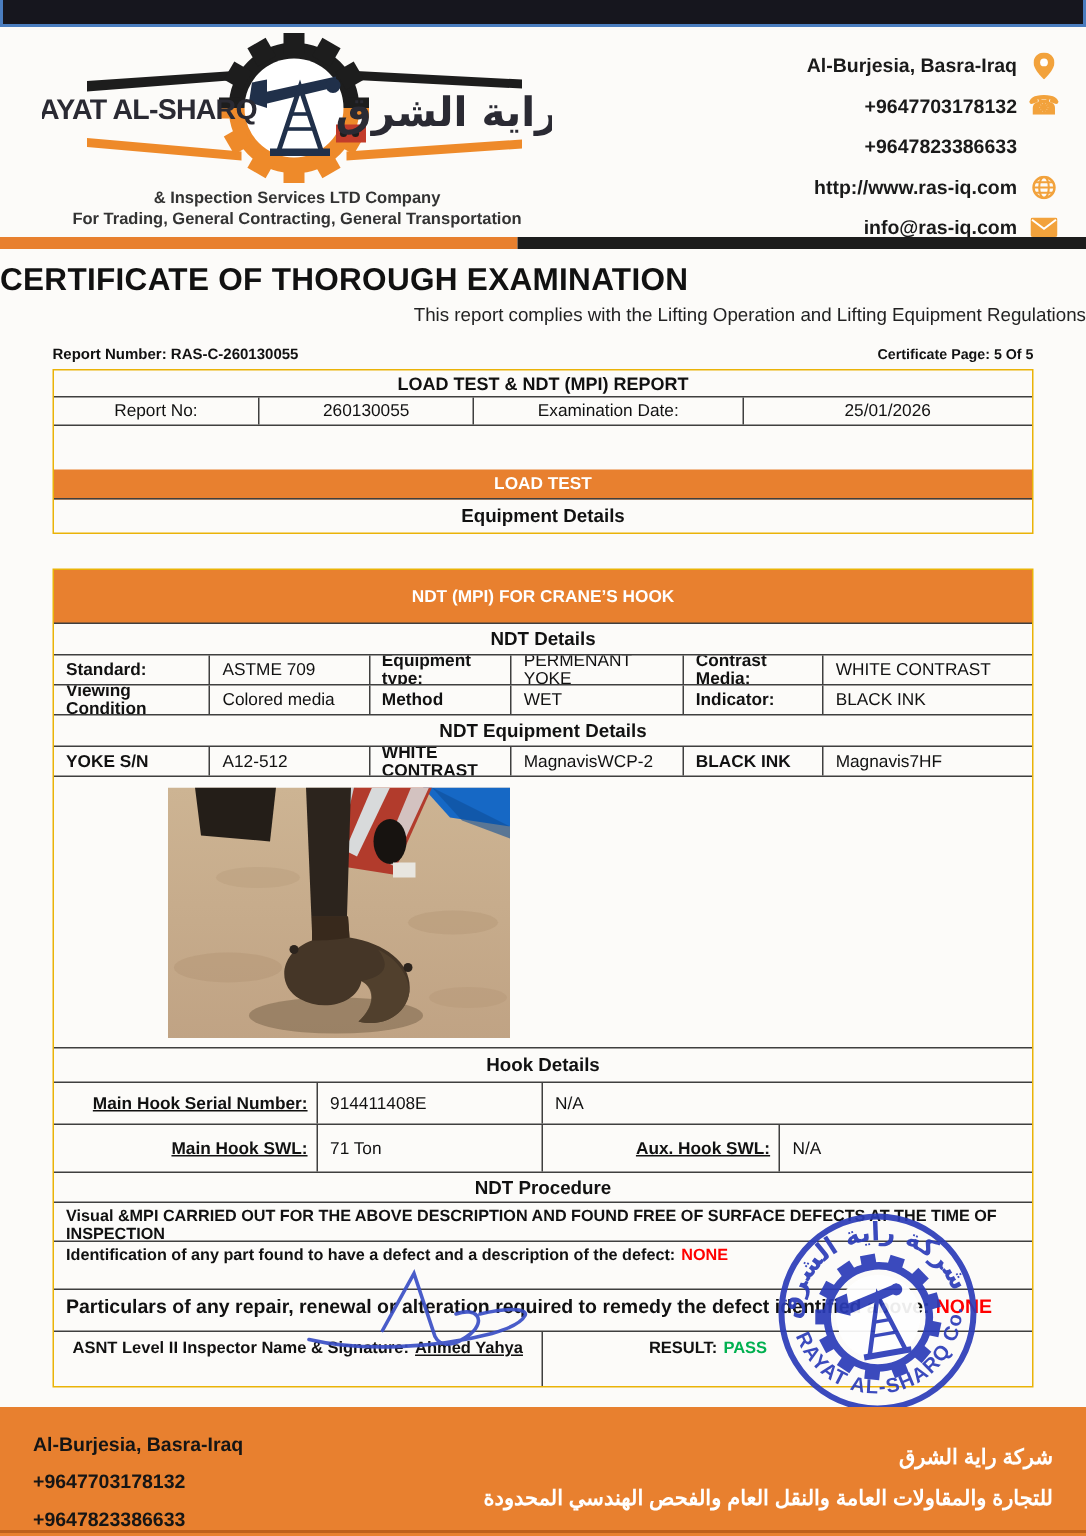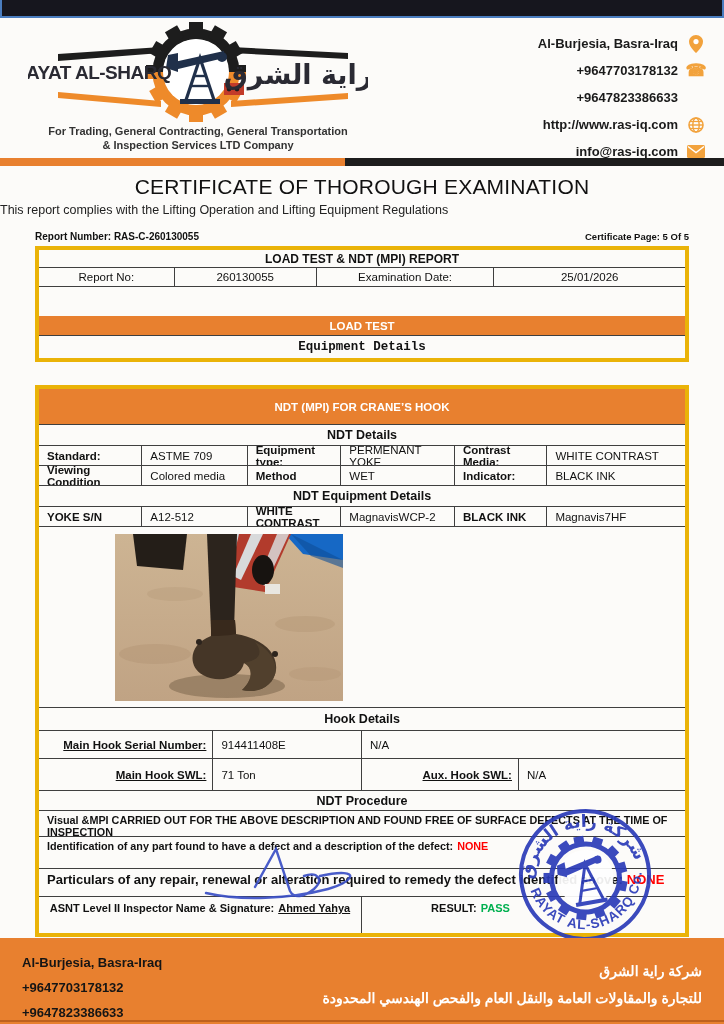--- a/index.html
+++ b/index.html
@@ -20,29 +20,29 @@
   .contact-row { display:flex; justify-content:flex-end; align-items:center; height:27px; font-size:13px; font-weight:600; color:#1a1a1a; }
   .contact-icon { width:24px; display:flex; justify-content:center; margin-left:6px; }
   .contact-link { text-decoration:none; color:#1a1a1a; }
 
   
   .divider-bar { height:8px; display:flex; }
   .divider-bar .orange { width:345px; background:#e8802f; }
   .divider-bar .black { flex:1; background:#1d1d1d; }
 
   
-  .doc-title { text-align:center; font-size:21px; font-weight:normal; color:#111; margin-top:9px; letter-spacing:.2px; }
-  .doc-subtitle { text-align:left; font-size:12.5px; color:#222; margin-top:4px; }
+  .doc-title { font-size:21px; font-weight:bold; color:#111; margin-top:9px; letter-spacing:.2px; }
+  .doc-subtitle { text-align:right; font-size:12.5px; color:#222; margin-top:4px; }
 
   .report-line { display:flex; justify-content:space-between; align-items:flex-end; margin:14px 35px 4px 35px; }
   .report-number { font-size:10px; font-weight:600; color:#111; }
   .page-label { font-size:9.5px; font-weight:600; color:#111; }
 
   
-  .tbl { margin:0 35px; border:4px solid #eab308; }
+  .tbl { margin:0 35px; border:1px solid #eab308; }
   .trow { display:flex; border-bottom:1px solid #3f3f3f; }
   .trow:last-child { border-bottom:none; }
   .tcell { border-right:1px solid #3f3f3f; display:flex; align-items:center; justify-content:center; font-size:11.5px; color:#111; padding:0 4px; overflow:hidden; }
   .tcell:last-child { border-right:none; }
   .tcell.left { justify-content:flex-start; padding-left:8px; }
   .tcell.rightlab { justify-content:flex-end; padding-right:6px; }
   .tcell.top { align-items:flex-start; padding-top:3px; }
   .b { font-weight:bold; }
   .u { text-decoration:underline; }
   .sect-head { height:21px; display:flex; align-items:center; justify-content:center; font-weight:bold; font-size:12.5px; color:#111; }
@@ -146,22 +146,22 @@
           <line x1="166" y1="56" x2="178" y2="56" stroke="#20304a" stroke-width="2.4"></line>
           <rect x="152" y="79" width="40" height="5" fill="#20304a"></rect>
           <rect x="196" y="63" width="20" height="12" fill="#c23b2a"></rect>
           <circle cx="201" cy="69" r="2.4" fill="#1d1d1d"></circle>
           <circle cx="209" cy="69" r="2.4" fill="#1d1d1d"></circle>
         </g>
         <text x="64" y="59" text-anchor="middle" font-family="Liberation Sans, sans-serif" font-weight="bold" font-size="19" fill="#2a2a33" letter-spacing="-0.5">RAYAT AL-SHARQ</text>
         <text x="270" y="64" text-anchor="middle" font-family="DejaVu Sans, sans-serif" font-weight="bold" font-size="27" fill="#2a2a33">راية الشرق</text>
       </svg>
       <div class="tagline">
+        <div>&amp; Inspection Services LTD Company</div>
         <div>For Trading, General Contracting, General Transportation</div>
-        <div>&amp; Inspection Services LTD Company</div>
       </div>
     </div>
 
     <div class="contacts">
       <div class="contact-row">
         <span>Al-Burjesia, Basra-Iraq</span>
         <span class="contact-icon">
           <svg width="14" height="18" viewBox="0 0 14 18">
               <path d="M7 0C3.1 0 0 3 0 6.7 0 11.7 7 18 7 18s7-6.3 7-11.3C14 3 10.9 0 7 0z" fill="#f2a23c"></path>
               <circle cx="7" cy="6.6" r="2.6" fill="#fff"></circle>
@@ -217,21 +217,21 @@
     <div class="trow" style="height:18px;">
       <div class="tcell b" style="width:100%;font-size:12px;">LOAD TEST &amp; NDT (MPI) REPORT</div>
     </div>
     <div class="trow" style="height:19px;">
       <div class="tcell w21">Report No:</div>
       <div class="tcell w22">260130055</div>
       <div class="tcell w275">Examination Date:</div>
       <div class="tcell w295">25/01/2026</div>
     </div>
     <div class="trow banner" style="height:20px;margin-top:29px;">LOAD TEST</div>
-    <div class="trow" style="height:22px;font-family:Liberation Mono, monospace;">
+    <div class="trow" style="height:22px;">
       <div class="tcell b" style="width:100%;font-size:12.5px;">Equipment Details</div>
     </div>
   </div>
 
   <div class="gap23"></div>
 
   <div class="tbl">
     <div class="trow banner" style="height:36px;">NDT (MPI) FOR CRANE’S HOOK</div>
     <div class="trow sect-head">NDT Details</div>
     <div class="trow" style="height:20px;">

